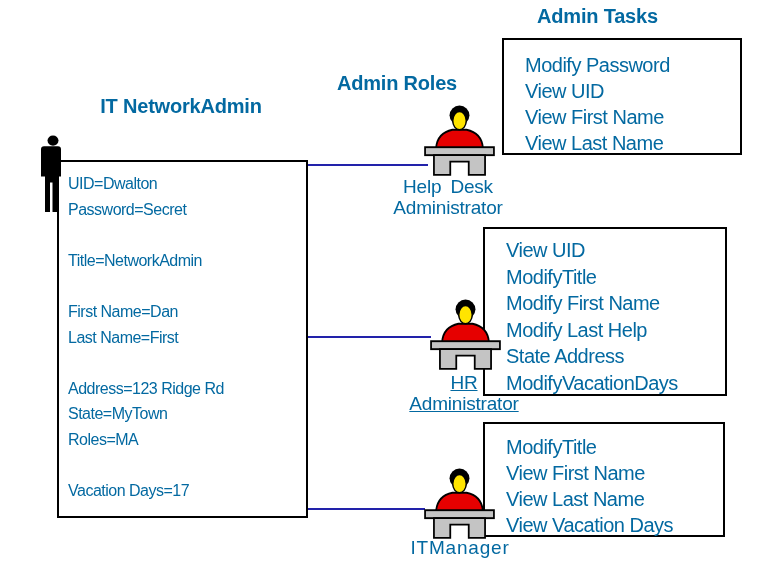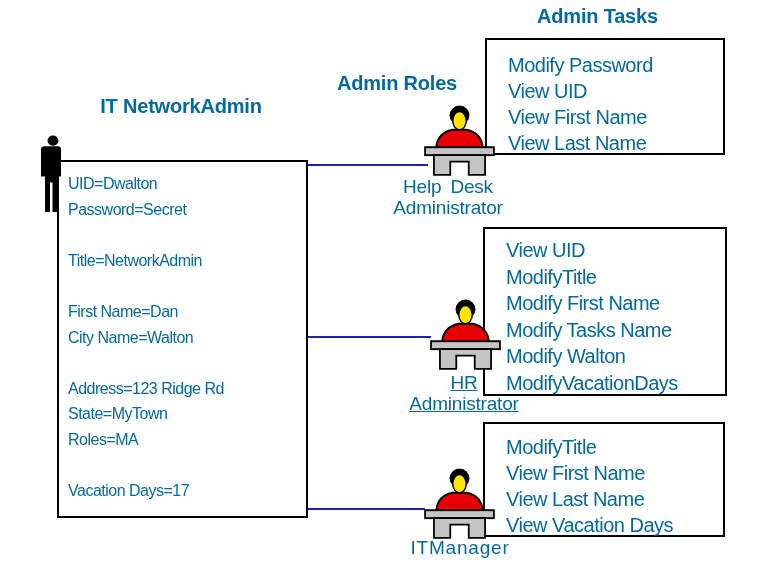--- a/index.html
+++ b/index.html
@@ -33,21 +33,21 @@
   .rlabel{position:absolute;text-align:center;z-index:4;font-size:19px;
           letter-spacing:-0.2px;}
   .rline{line-height:21px;white-space:nowrap;}
   .rlabel-1{left:380px;top:176px;width:136px;word-spacing:4px;}
   .rlabel-2{left:396px;top:372px;width:136px;text-decoration:underline;}
   .rlabel-3{left:384px;top:537px;width:152px;letter-spacing:0.8px;}
 
   .tbox{position:absolute;border:2px solid #000;background:#fff;
         box-sizing:border-box;z-index:2;padding-left:21px;}
   .tline{font-size:20px;letter-spacing:-0.5px;white-space:nowrap;}
-  .tbox-1{left:485px;top:38px;width:240px;height:117px;padding-top:12px;}
+  .tbox-1{left:502px;top:38px;width:240px;height:117px;padding-top:12px;}
   .tbox-1 .tline{line-height:26px;}
   .tbox-2{left:483px;top:227px;width:244px;height:169px;padding-top:8px;}
   .tbox-2 .tline{line-height:26.5px;}
   .tbox-3{left:483px;top:422px;width:242px;height:115px;padding-top:10px;}
   .tbox-3 .tline{line-height:26px;}
 
   .shirt{fill:var(--shirt,#e60000);stroke:#000;stroke-width:2.5;}
   .facefill{fill:var(--face,#ffe400);stroke:#000;stroke-width:2;}
   .hairfill{fill:#000;}
   .deskfill{fill:var(--desk,#c4c4c4);stroke:#000;stroke-width:2.5;}
@@ -81,21 +81,21 @@
     <use href="#stick-person"></use>
   </svg>
 
   <div class="pbox">
       <div class="pline">UID=Dwalton</div>
       <div class="pline">Password=Secret</div>
       <div class="pline"></div>
       <div class="pline">Title=NetworkAdmin</div>
       <div class="pline"></div>
       <div class="pline">First Name=Dan</div>
-      <div class="pline">City Name=Walton</div>
+      <div class="pline">Last Name=First</div>
       <div class="pline"></div>
       <div class="pline">Address=123 Ridge Rd</div>
       <div class="pline">State=MyTown</div>
       <div class="pline">Roles=MA</div>
       <div class="pline"></div>
       <div class="pline">Vacation Days=17</div>
     </div>
 
   <div class="conn conn-1"></div>
   <div class="conn conn-2"></div>
@@ -126,22 +126,22 @@
   <div class="tbox tbox-1">
       <div class="tline">Modify Password</div>
       <div class="tline">View UID</div>
       <div class="tline">View First Name</div>
       <div class="tline">View Last Name</div>
     </div>
   <div class="tbox tbox-2">
       <div class="tline">View UID</div>
       <div class="tline">ModifyTitle</div>
       <div class="tline">Modify First Name</div>
-      <div class="tline">Modify Tasks Name</div>
-      <div class="tline">Modify Walton</div>
+      <div class="tline">Modify Last Help</div>
+      <div class="tline">State Address</div>
       <div class="tline">ModifyVacationDays</div>
     </div>
   <div class="tbox tbox-3">
       <div class="tline">ModifyTitle</div>
       <div class="tline">View First Name</div>
       <div class="tline">View Last Name</div>
       <div class="tline">View Vacation Days</div>
     </div>
 
 </div>

